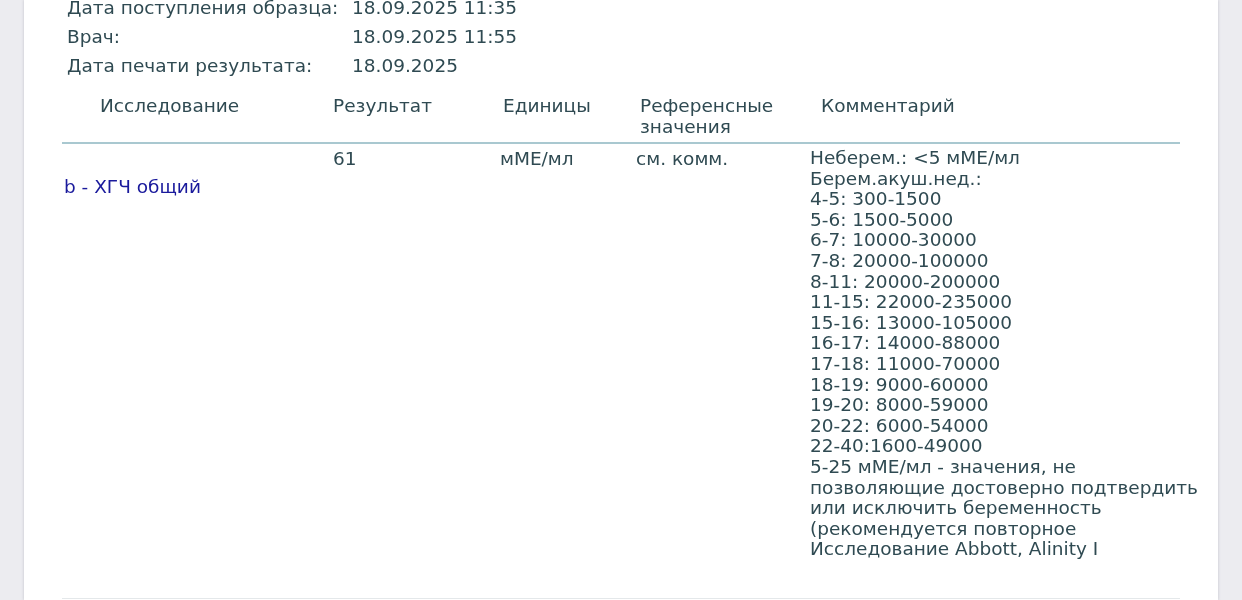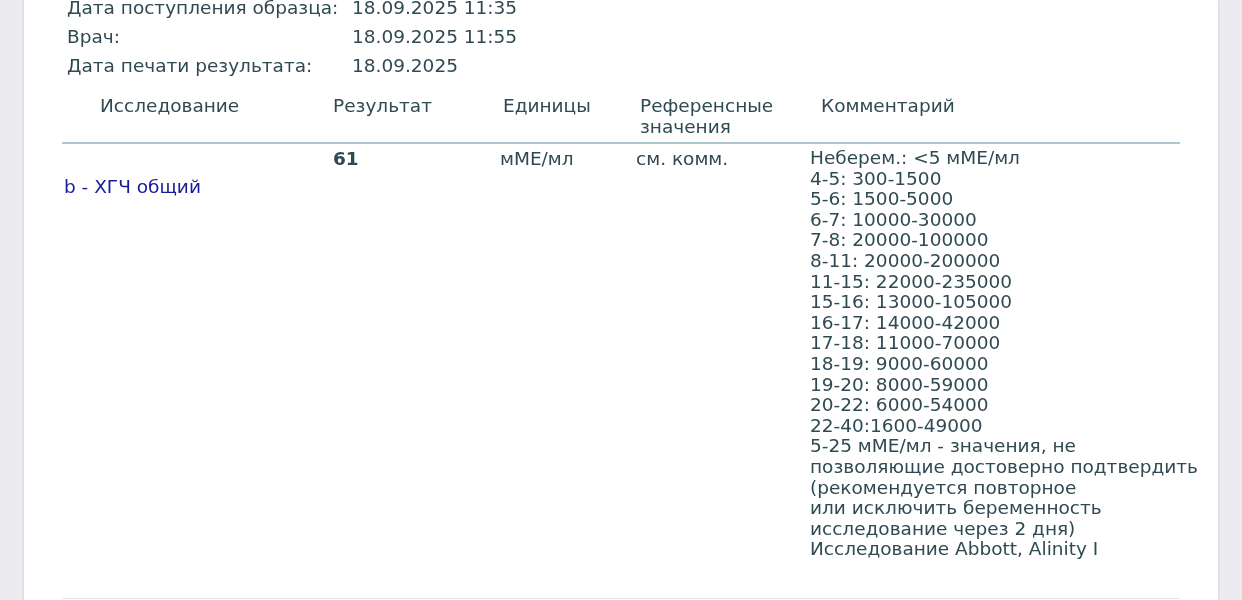--- a/index.html
+++ b/index.html
@@ -18,21 +18,21 @@
   .meta-row { position:absolute; left:43px; font-size:18.5px; line-height:22px; color:#2f4a52; }
   .meta-label { position:absolute; left:0; white-space:nowrap; }
   .meta-value { position:absolute; left:285px; white-space:nowrap; }
 
   .th { position:absolute; top:95px; font-size:18.5px; line-height:22px; color:#2f4a52; white-space:nowrap; }
   .th-ref { line-height:21px; }
   .header-line { position:absolute; left:38px; top:142px; width:1118px; height:2px; background:#a9c8d0; }
 
   .td { position:absolute; top:148px; font-size:18.5px; line-height:22px; white-space:nowrap; }
   .td-name { color:#1a1a9c; }
-  .td-result { font-weight:bold; color:#2f4a52; }
+  .td-result { font-weight:normal; color:#2f4a52; }
   .comment {
     position:absolute; left:786px; top:148px; width:380px;
     font-size:18.5px; line-height:20.6px; color:#2f4a52;
   }
   .comment div { white-space:nowrap; }
   .bottom-line { position:absolute; left:38px; top:598px; width:1118px; height:1px; background:#e4e8ea; }
 </style>
 </head>
 <body>
 
@@ -61,35 +61,35 @@
   <div class="th" style="left:797px;">Комментарий</div>
   <div class="header-line"></div>
 
   <div>
     <div class="td td-name" style="left:40px;margin-top:28px;">b - ХГЧ общий</div>
     <div class="td td-result" style="left:309px;">61</div>
     <div class="td" style="left:476px;">мМЕ/мл</div>
     <div class="td" style="left:612px;">см. комм.</div>
     <div class="comment">
       <div>Неберем.: &lt;5 мМЕ/мл</div>
+      <div>Берем.акуш.нед.:</div>
       <div>4-5: 300-1500</div>
       <div>5-6: 1500-5000</div>
       <div>6-7: 10000-30000</div>
       <div>7-8: 20000-100000</div>
       <div>8-11: 20000-200000</div>
       <div>11-15: 22000-235000</div>
       <div>15-16: 13000-105000</div>
-      <div>16-17: 14000-42000</div>
+      <div>16-17: 14000-88000</div>
       <div>17-18: 11000-70000</div>
       <div>18-19: 9000-60000</div>
       <div>19-20: 8000-59000</div>
       <div>20-22: 6000-54000</div>
       <div>22-40:1600-49000</div>
       <div>5-25 мМЕ/мл - значения, не</div>
       <div>позволяющие достоверно подтвердить</div>
+      <div>или исключить беременность</div>
       <div>(рекомендуется повторное</div>
-      <div>или исключить беременность</div>
-      <div>исследование через 2 дня)</div>
       <div>Исследование Abbott, Alinity I</div>
     </div>
   </div>
   <div class="bottom-line"></div>
 </div>
 
 </body></html>

